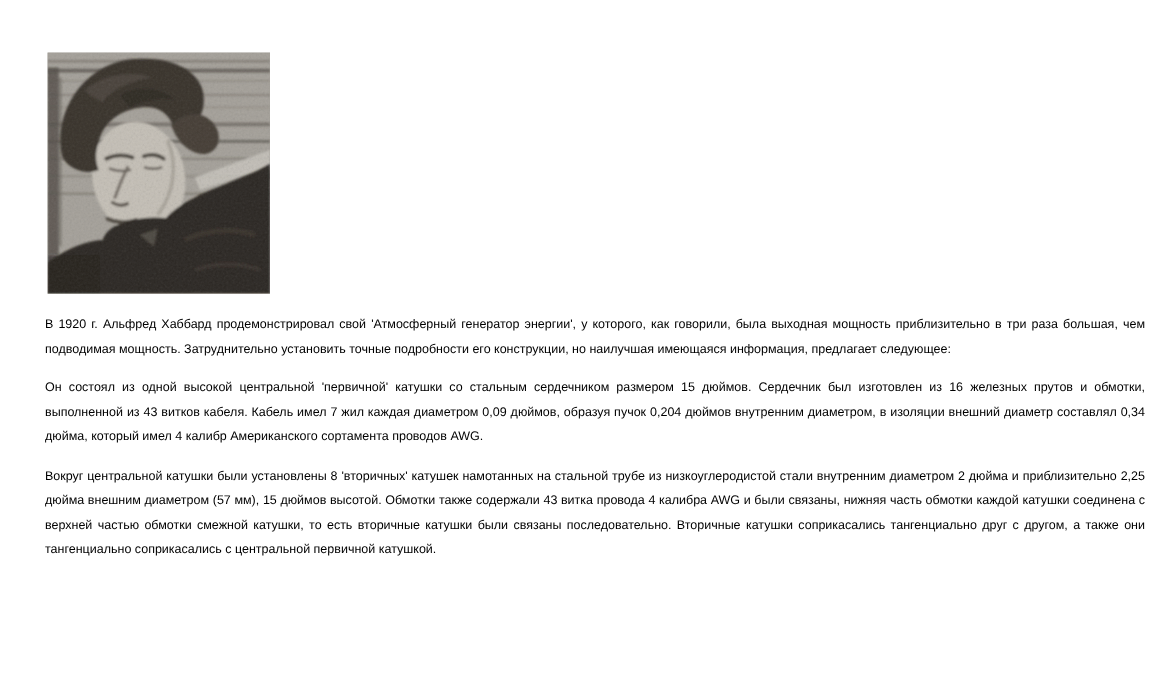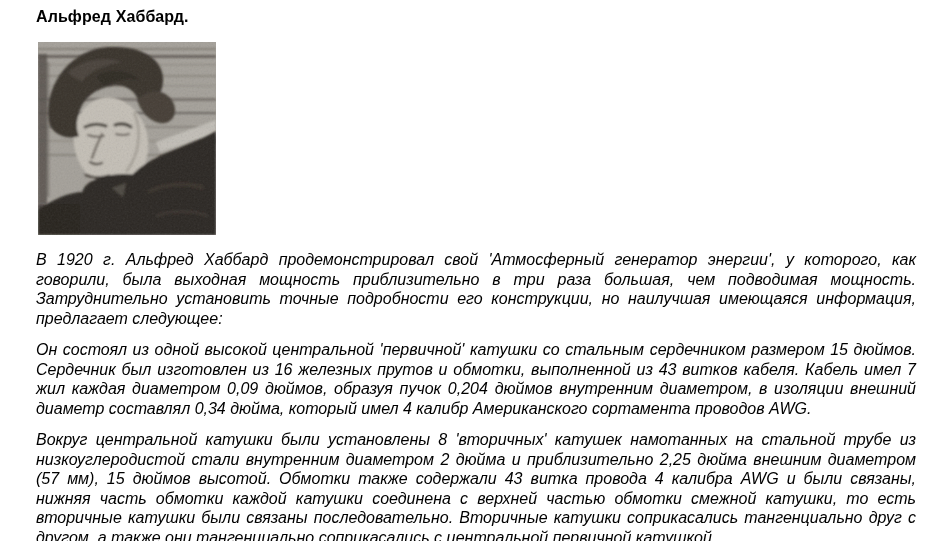--- a/index.html
+++ b/index.html
@@ -44,36 +44,34 @@
     display: block;
   }
   .text-col {
     position: absolute;
     left: 36px;
     top: 250px;
     width: 880px;
   }
   .text-col p {
     margin: 0 0 12px 0;
-    font-size: 16px;
+    font-size: 10px;
     line-height: 19.5px;
     text-align: justify;
     color: #000000;
-    font-style: italic;
   }
   .text-col p:last-child {
     margin-bottom: 0;
   }
 </style>
 </head>
 <body>
 
 <div class="page">
 
-  <h1 class="doc-title">Альфред Хаббард.</h1>
 
   <div class="photo-frame">
     <svg width="178" height="193" viewBox="0 0 178 193" xmlns="http://www.w3.org/2000/svg">
       <defs>
         <filter id="soft" x="-10%" y="-10%" width="120%" height="120%">
           <feGaussianBlur stdDeviation="0.8"></feGaussianBlur>
         </filter>
         <filter id="grain" x="0" y="0" width="100%" height="100%">
           <feTurbulence type="fractalNoise" baseFrequency="0.55" numOctaves="3" stitchTiles="stitch" result="n"></feTurbulence>
           <feColorMatrix in="n" type="saturate" values="0"></feColorMatrix>

